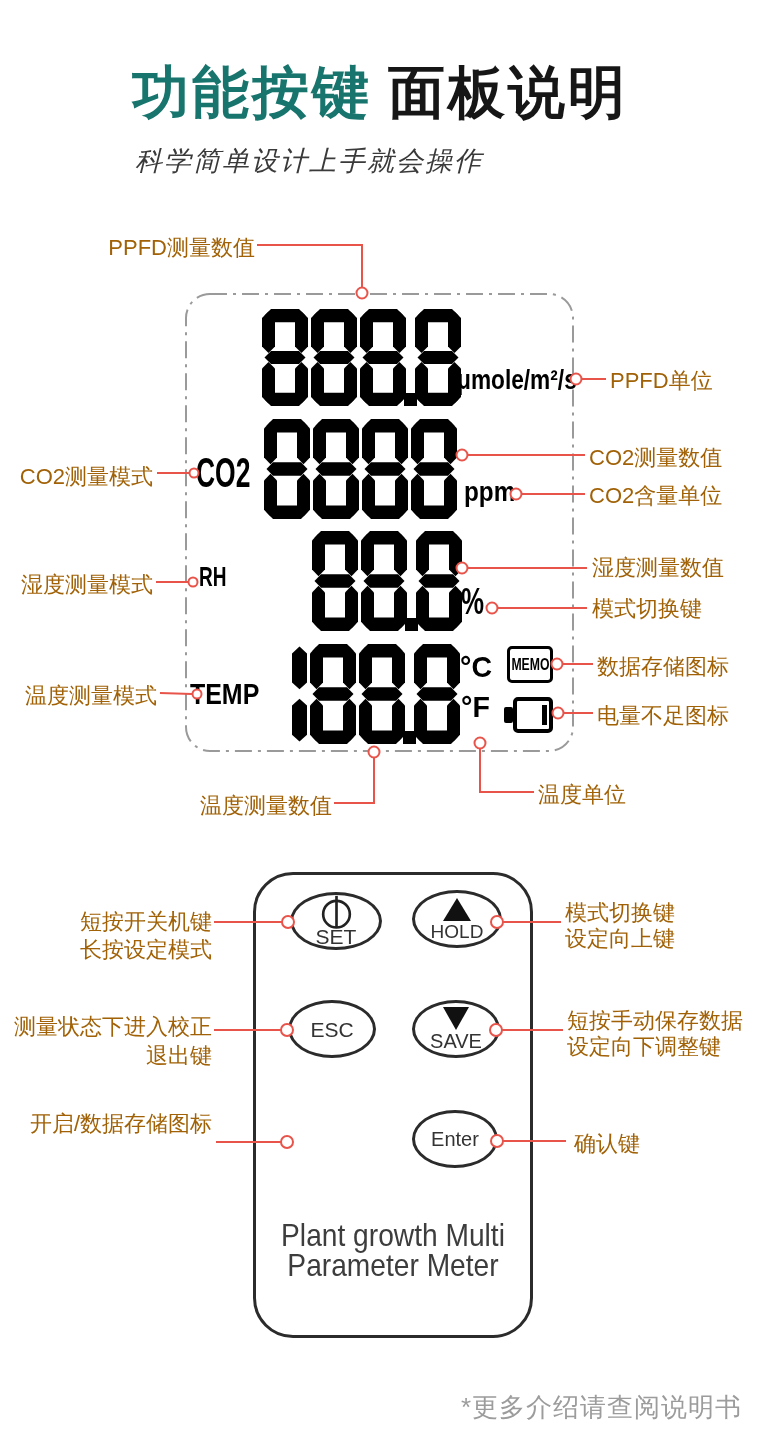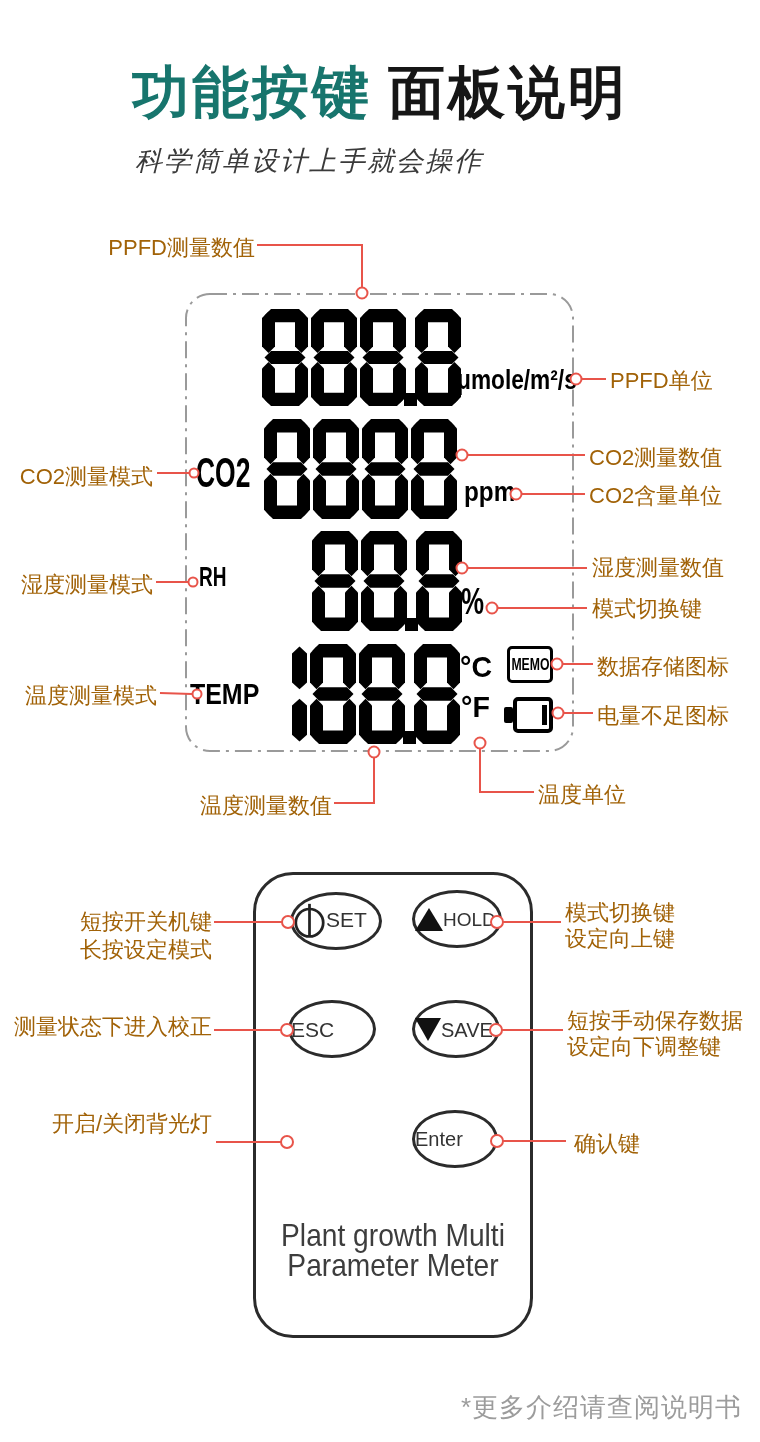--- a/index.html
+++ b/index.html
@@ -28,21 +28,21 @@
   .battery{position:absolute;left:503px;top:696px;}
 
   
   .lbl{position:absolute;font-size:22px;color:#a16207;line-height:28px;white-space:nowrap;}
   .lbl.r{text-align:right;}
 
   
   .keypad{position:absolute;left:253px;top:872px;width:280px;height:466px;box-sizing:border-box;
           border:3px solid #2b2b2b;border-radius:40px;background:#fff;}
   .btn{position:absolute;box-sizing:border-box;border:3px solid #2b2b2b;border-radius:50%;background:#fff;
-       display:flex;align-items:center;}
+       display:flex;flex-direction:column;align-items:center;justify-content:center;}
   .btn .blabel{font-size:20px;color:#333;line-height:1;}
   .tri-up{width:0;height:0;border-left:14px solid transparent;border-right:14px solid transparent;
           border-bottom:23px solid #111;}
   .tri-down{width:0;height:0;border-left:13px solid transparent;border-right:13px solid transparent;
             border-top:23px solid #111;}
   .device-name{position:absolute;left:253px;top:1220px;width:280px;text-align:center;
                font-size:32px;line-height:30px;color:#3d3d3d;transform:scaleX(.88);}
 
   .footer-note{position:absolute;right:18px;top:1390px;font-size:26px;letter-spacing:1px;color:#9c9c9c;}
 
@@ -274,27 +274,28 @@
   <div class="lbl r" style="right:548px;top:908px">
     <div>短按开关机键</div>
       <div>长按设定模式</div>
   </div>
   <div class="lbl" style="left:565px;top:900px;line-height:26px">
     <div>模式切换键</div>
       <div>设定向上键</div>
   </div>
   <div class="lbl r" style="right:548px;top:1012px;line-height:29px">
     <div>测量状态下进入校正</div>
+      <div>退出键</div>
   </div>
   <div class="lbl" style="left:567px;top:1008px;line-height:26px">
     <div>短按手动保存数据</div>
       <div>设定向下调整键</div>
   </div>
   <div class="lbl r" style="right:548px;top:1109px;line-height:29px">
-    <div>开启/关闭背光灯</div>
+    <div>开启/数据存储图标</div>
   </div>
   <div class="lbl" style="left:574px;top:1130px">确认键</div>
 
   <div class="footer-note">*更多介绍请查阅说明书</div>
 
   <svg class="overlay" width="760" height="1442" viewBox="0 0 760 1442">
     <g stroke="#e8544a" stroke-width="2" fill="none">
       <polyline points="257,245 362,245 362,288"></polyline>
       <line x1="157" y1="473" x2="189" y2="473"></line>
       <line x1="156" y1="582" x2="188" y2="582"></line>

